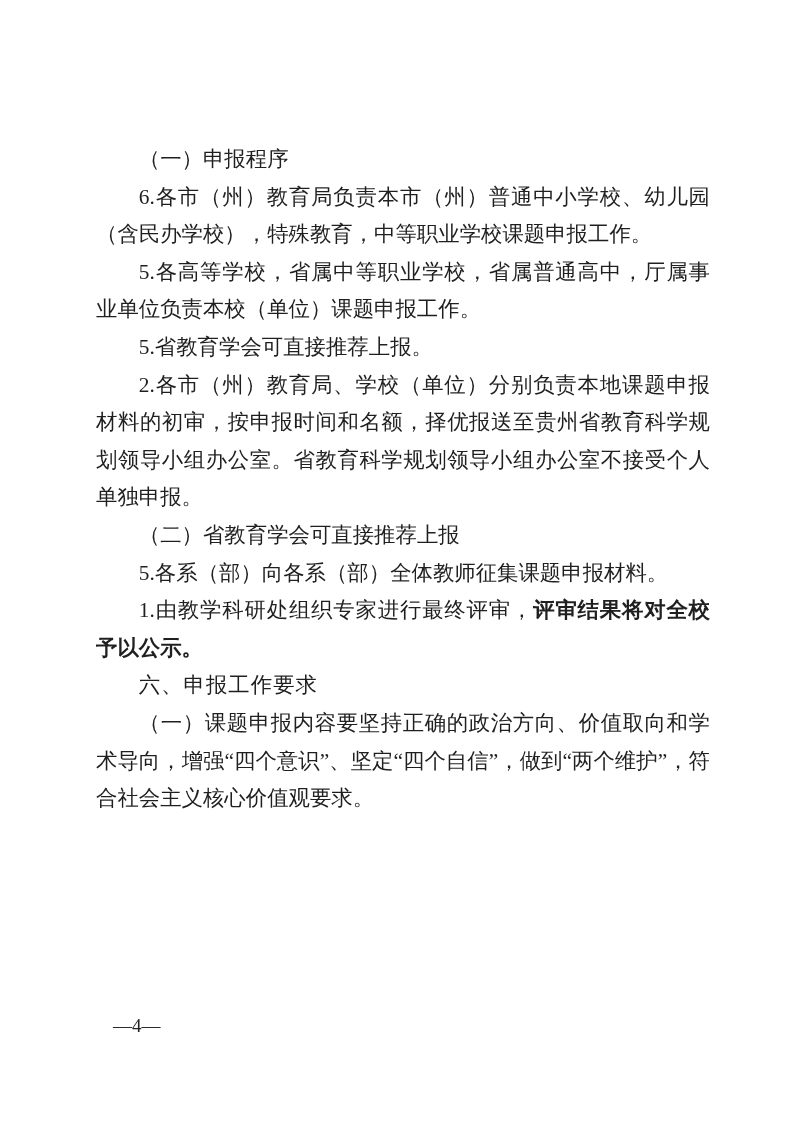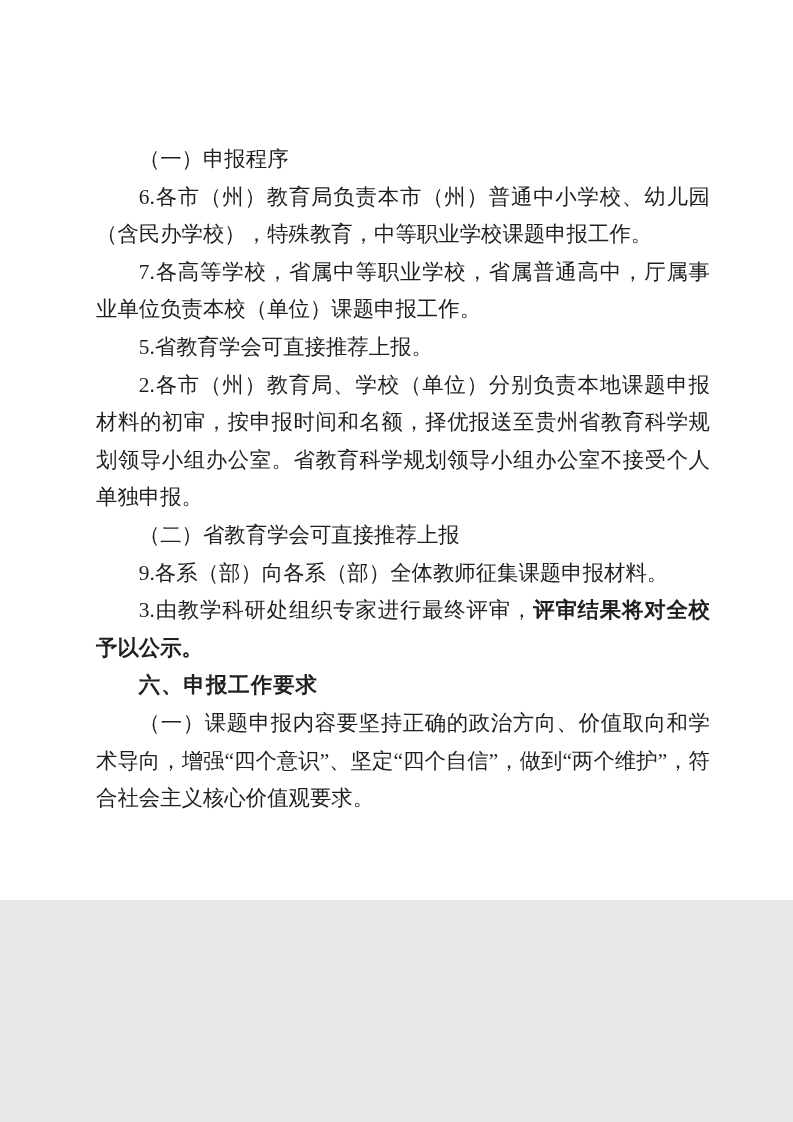--- a/index.html
+++ b/index.html
@@ -8,21 +8,21 @@
   }
   body {
     width: 793px;
     height: 1122px;
     background: #e8e8e8;
     font-family: "Liberation Serif", serif;
   }
   .page {
     position: relative;
     width: 793px;
-    height: 900px;
+    height: 1122px;
     background: #ffffff;
     overflow: hidden;
   }
   .content {
     position: absolute;
     left: 96px;
     top: 141px;
     width: 614px;
     font-size: 21.4px;
     line-height: 37.6px;
@@ -32,43 +32,43 @@
   .content p {
     margin: 0;
     padding: 0;
     text-indent: 2em;
   }
   .bold-run {
     font-weight: bold;
   }
   .heading {
     font-family: "Liberation Sans", sans-serif;
-    font-weight: bold;
+    font-weight: normal;
     letter-spacing: 1px;
   }
   .page-number {
     position: absolute;
     left: 113px;
     top: 1012px;
     font-size: 19px;
     line-height: 28px;
     color: #222222;
     font-family: "Liberation Serif", serif;
   }
 </style>
 </head>
 <body>
 
 <div class="page">
   <div class="content">
     <p>（一）申报程序</p>
     <p>6.各市（州）教育局负责本市（州）普通中小学校、幼儿园（含民办学校），特殊教育，中等职业学校课题申报工作。</p>
-    <p>7.各高等学校，省属中等职业学校，省属普通高中，厅属事业单位负责本校（单位）课题申报工作。</p>
+    <p>5.各高等学校，省属中等职业学校，省属普通高中，厅属事业单位负责本校（单位）课题申报工作。</p>
     <p>5.省教育学会可直接推荐上报。</p>
     <p>2.各市（州）教育局、学校（单位）分别负责本地课题申报材料的初审，按申报时间和名额，择优报送至贵州省教育科学规划领导小组办公室。省教育科学规划领导小组办公室不接受个人单独申报。</p>
     <p>（二）省教育学会可直接推荐上报</p>
-    <p>9.各系（部）向各系（部）全体教师征集课题申报材料。</p>
-    <p><span>3.由教学科研处组织专家进行最终评审，</span><span class="bold-run">评审结果将对全校予以公示。</span></p>
+    <p>5.各系（部）向各系（部）全体教师征集课题申报材料。</p>
+    <p><span>1.由教学科研处组织专家进行最终评审，</span><span class="bold-run">评审结果将对全校予以公示。</span></p>
     <p class="heading">六、申报工作要求</p>
     <p>（一）课题申报内容要坚持正确的政治方向、价值取向和学术导向，增强“四个意识”、坚定“四个自信”，做到“两个维护”，符合社会主义核心价值观要求。</p>
   </div>
   <div class="page-number">—4—</div>
 </div>
 
 </body></html>

